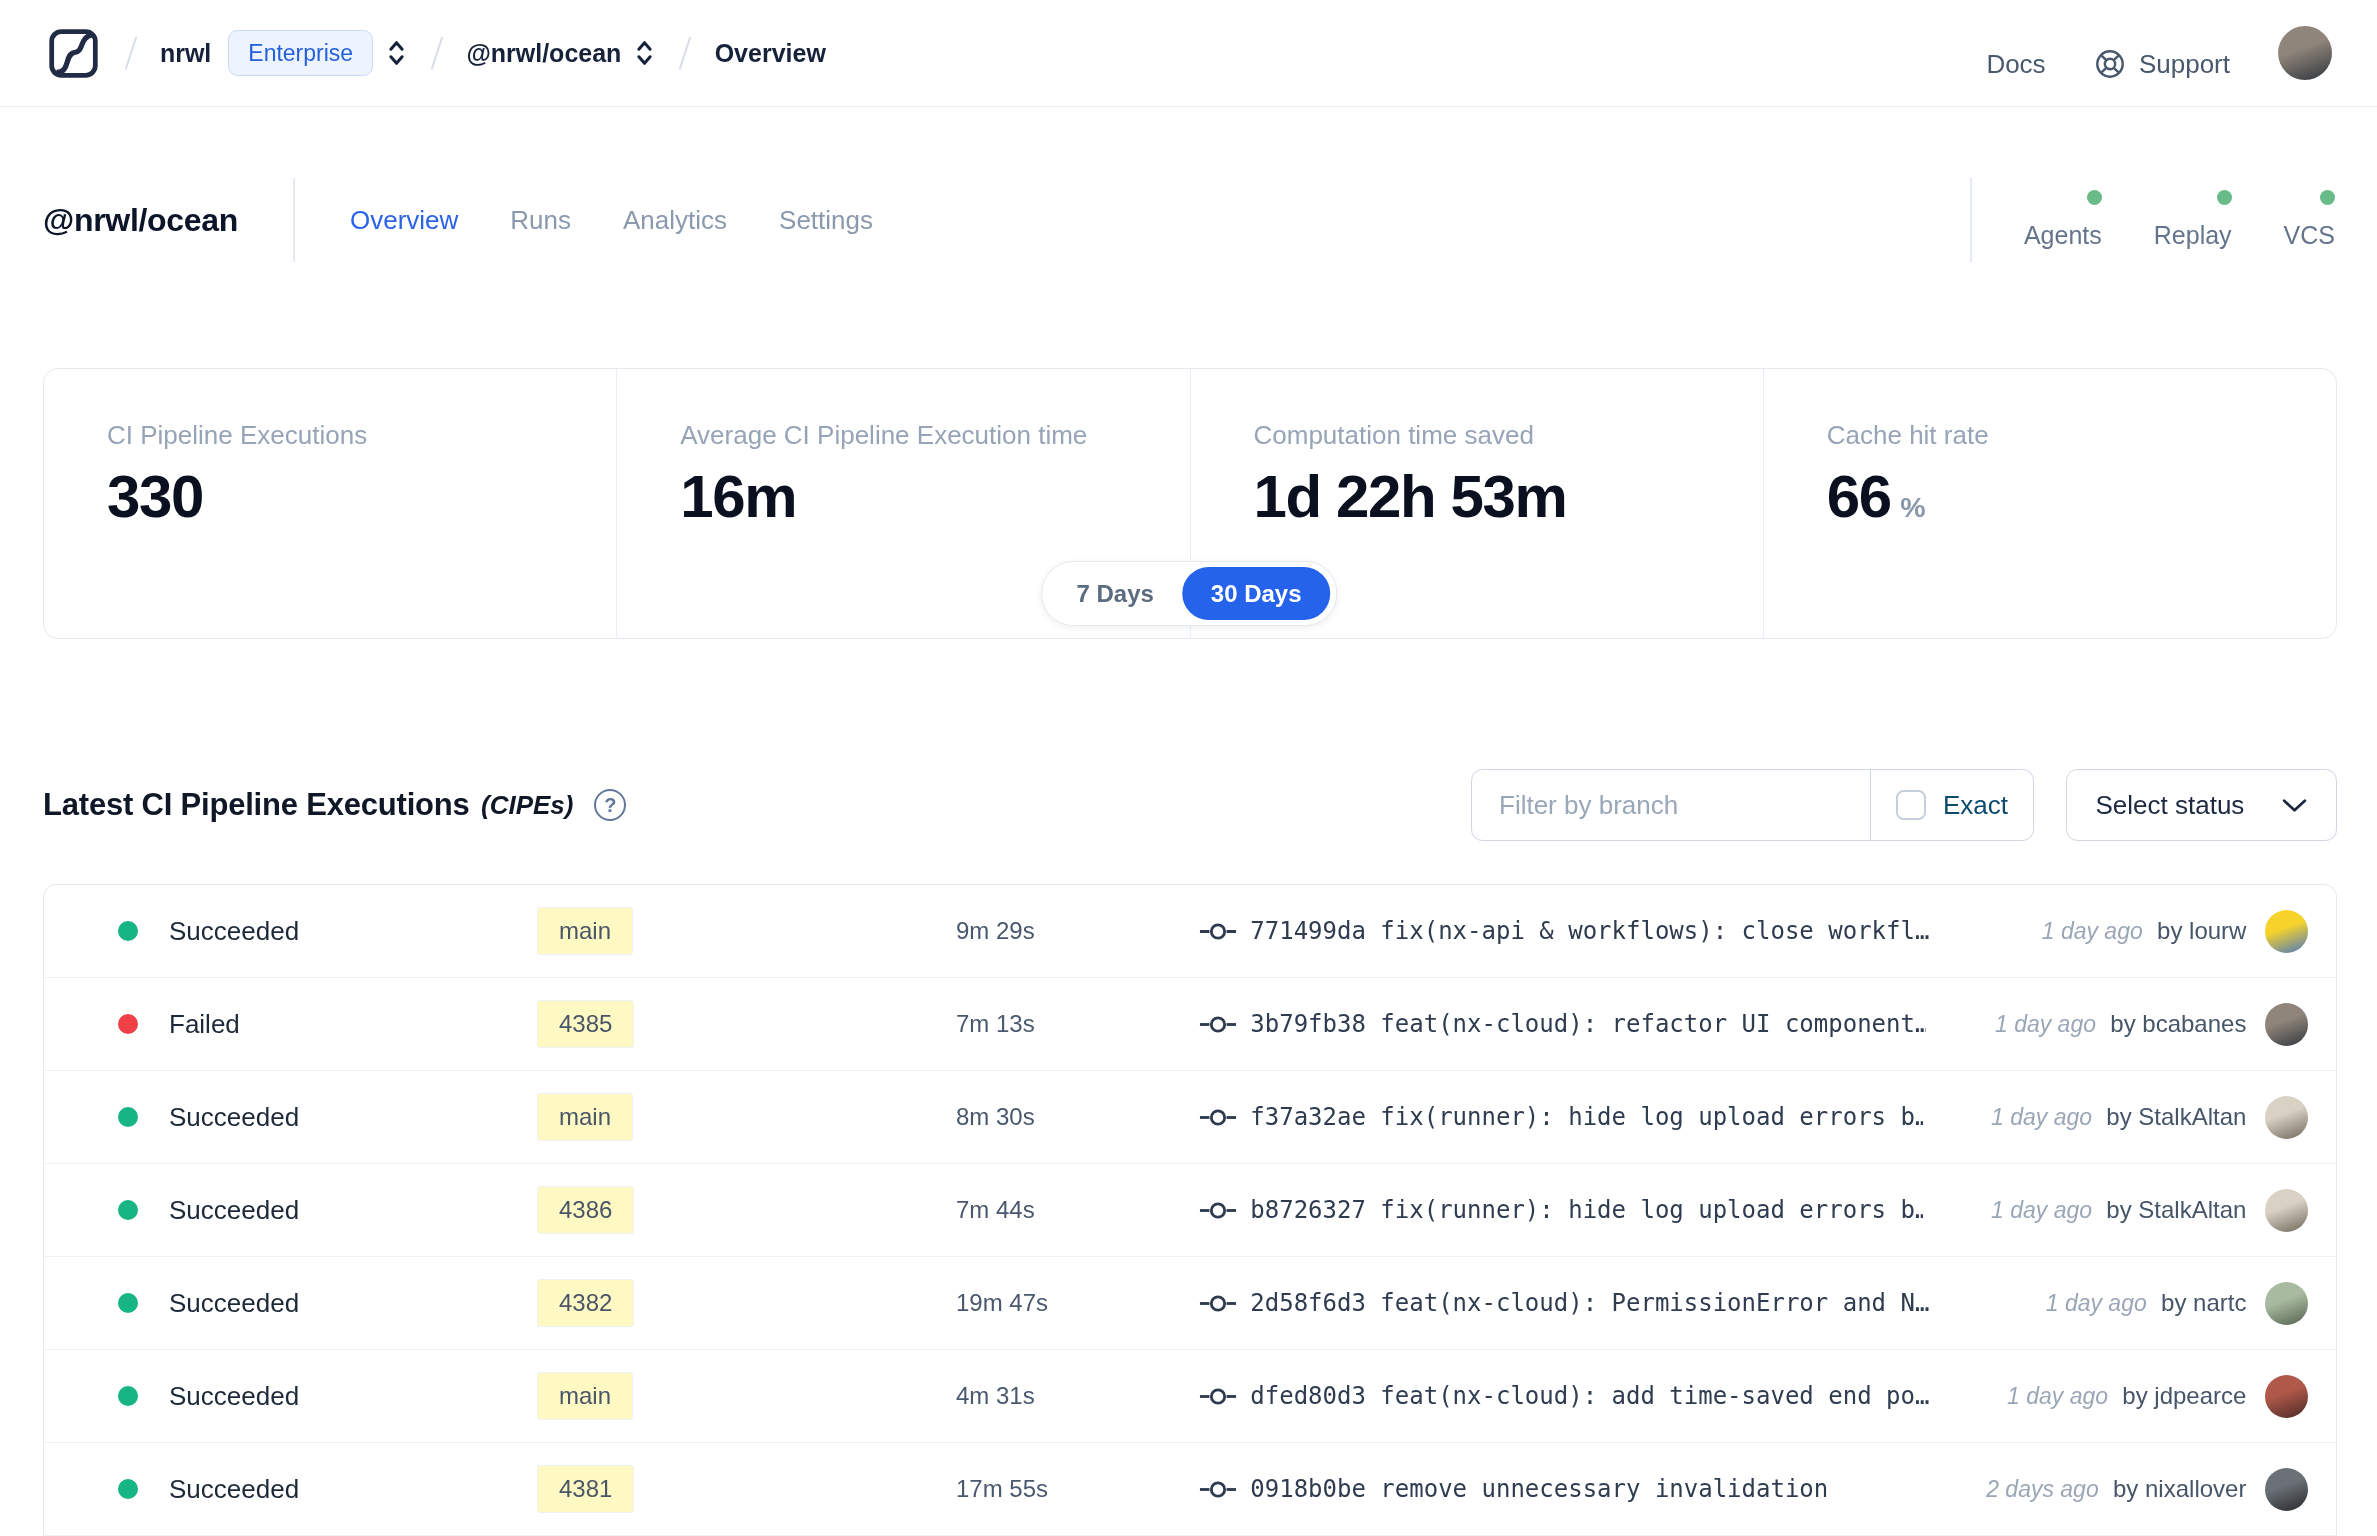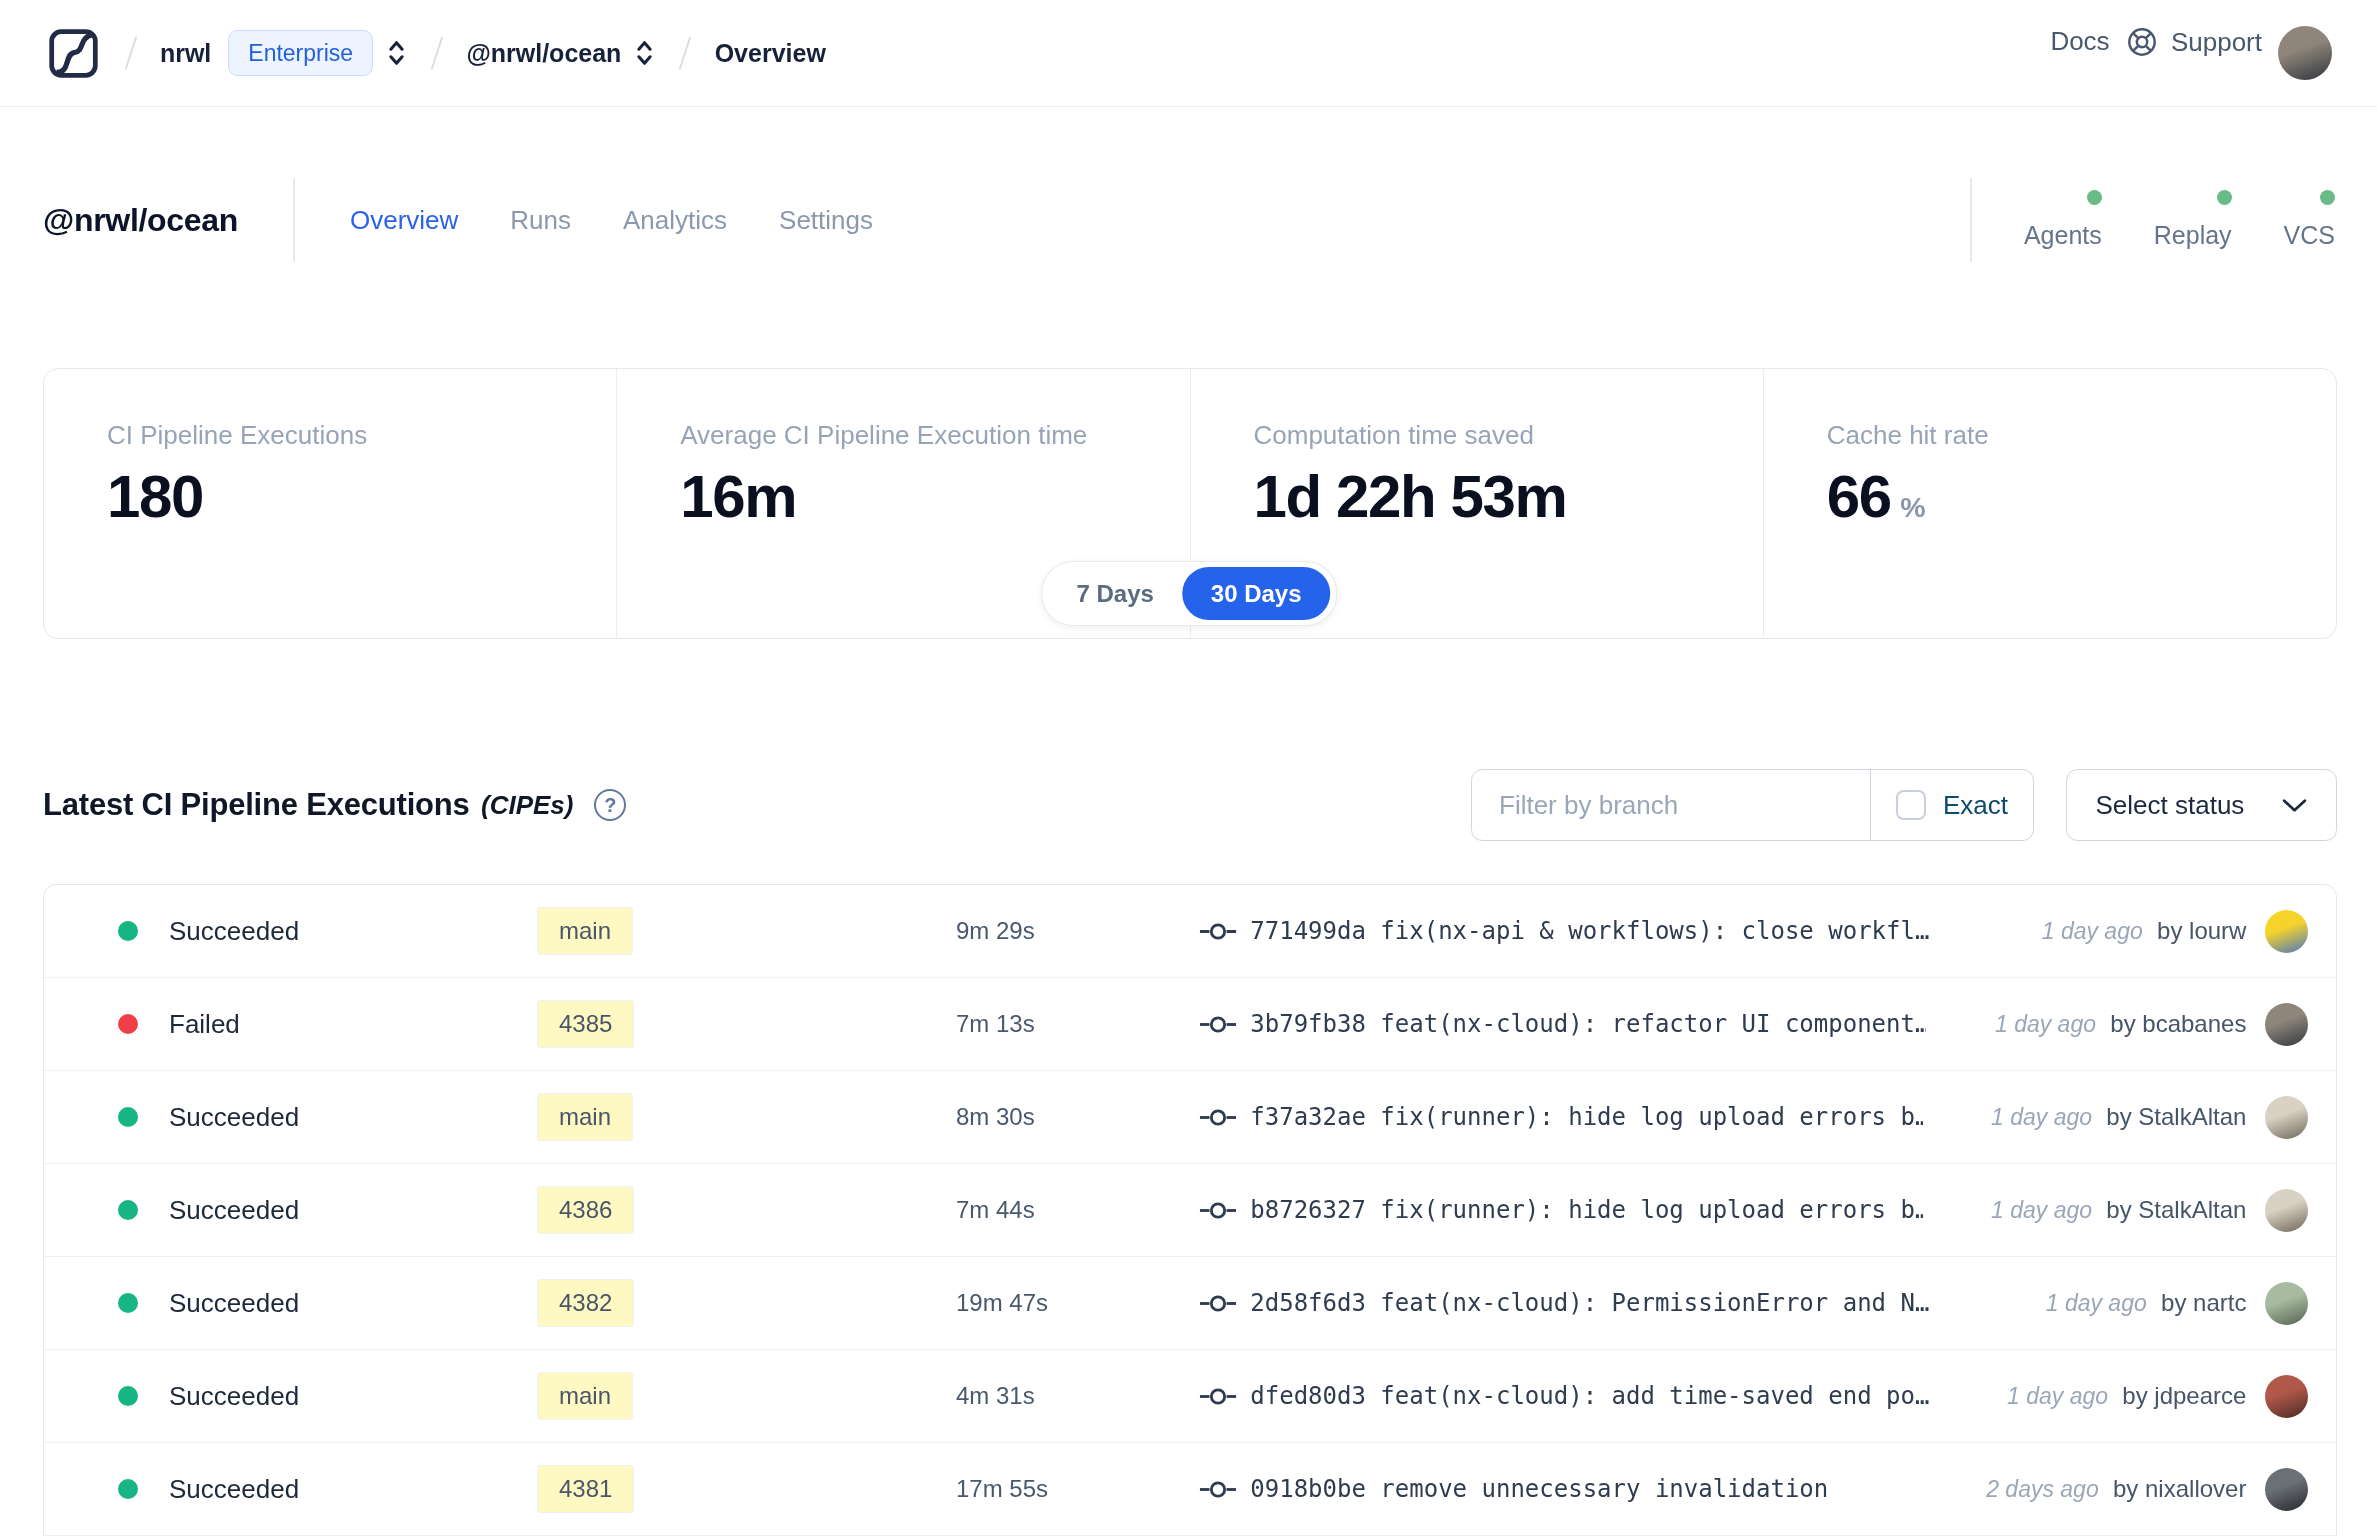--- a/index.html
+++ b/index.html
@@ -8,21 +8,21 @@
   .page { position:relative; width:2378px; height:1537px; background:#fff;padding-left:34px; }
 
   
   .navbar { position:absolute; top:0; left:0; width:2378px; height:107px;
     display:flex; align-items:center; padding:0 46px; border-bottom:1.9px solid #e9eef4; background:#fff; }
   .crumb-slash { width:1.9px; height:34px; background:#d8dee6; transform:rotate(18deg); margin:0 28.5px; flex:0 0 auto; }
   .crumb-text { font-size:25px; font-weight:600; color:#16213a; }
   .ent-badge { margin-left:17px; padding:8.6px 19px; border-radius:9.5px; background:#eef4ff;
     border:1.9px solid #c9daf8; color:#2460d8; font-size:23px; font-weight:500; }
   .selector-icon { margin-left:11.4px; flex:0 0 auto; }
-  .nav-right { margin-left:auto; display:flex; align-items:flex-start; gap:16px; }
+  .nav-right { margin-left:auto; display:flex; align-items:flex-end; gap:48px; }
   .nav-link { font-size:26px; font-weight:500; color:#49586d; cursor:pointer; }
   .support-wrap { display:flex; align-items:center; gap:13.3px; }
   .avatar { border-radius:50%; display:inline-block; }
   .nav-avatar { width:54px; height:54px; }
 
   
   .ws-header { position:absolute; top:177px; left:43px; right:43px; height:86px;
     display:flex; align-items:center; }
   .ws-title { font-size:32px; font-weight:700; color:#0b1428; letter-spacing:-0.3px; }
   .vdiv { width:1.9px; height:84px; background:#e5eaf0; margin:0 55px; flex:0 0 auto; }
@@ -166,21 +166,21 @@
       <span class="ws-status">
         <span class="dot" style="background: rgb(105, 187, 135);"></span>
         <span class="lbl">VCS</span>
       </span>
     </div>
   </div>
 
   <div class="stats-card">
     <div class="stat-cell">
       <div class="stat-label">CI Pipeline Executions</div>
-      <div class="stat-value"><span>180</span></div>
+      <div class="stat-value"><span>330</span></div>
     </div>
     <div class="stat-cell">
       <div class="stat-label">Average CI Pipeline Execution time</div>
       <div class="stat-value"><span>16m</span></div>
     </div>
     <div class="stat-cell">
       <div class="stat-label">Computation time saved</div>
       <div class="stat-value"><span>1d 22h 53m</span></div>
     </div>
     <div class="stat-cell">

